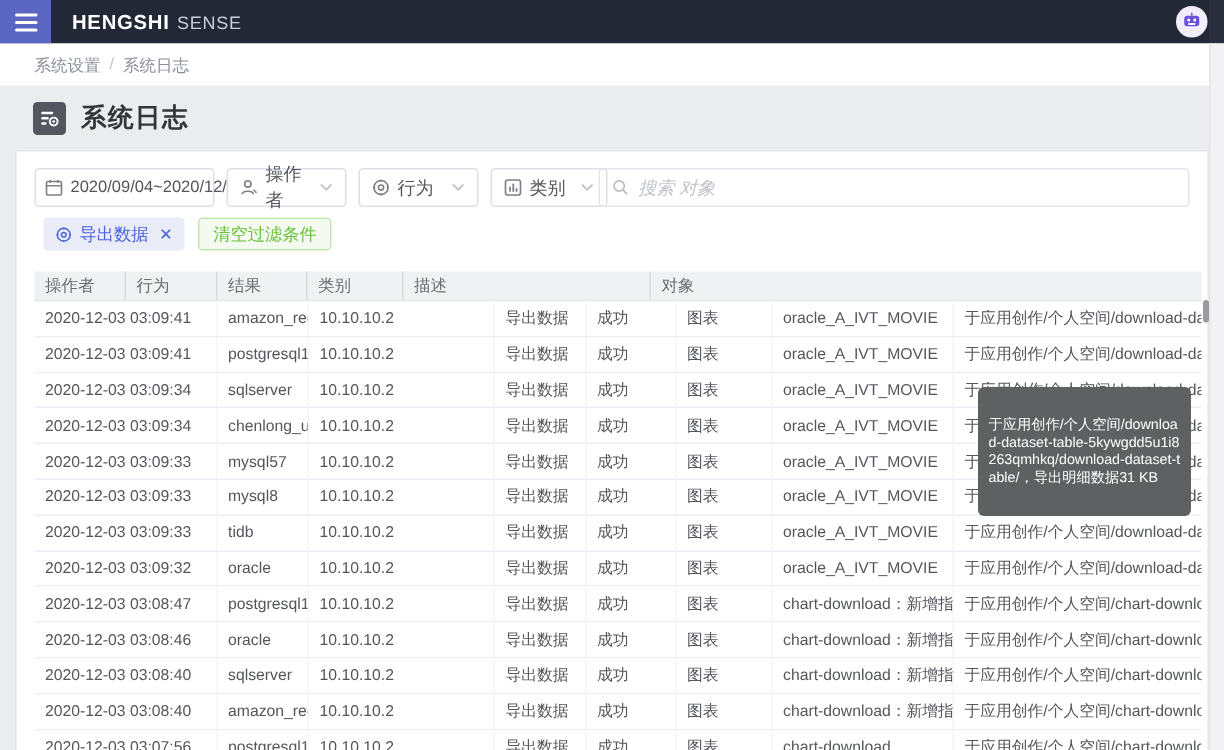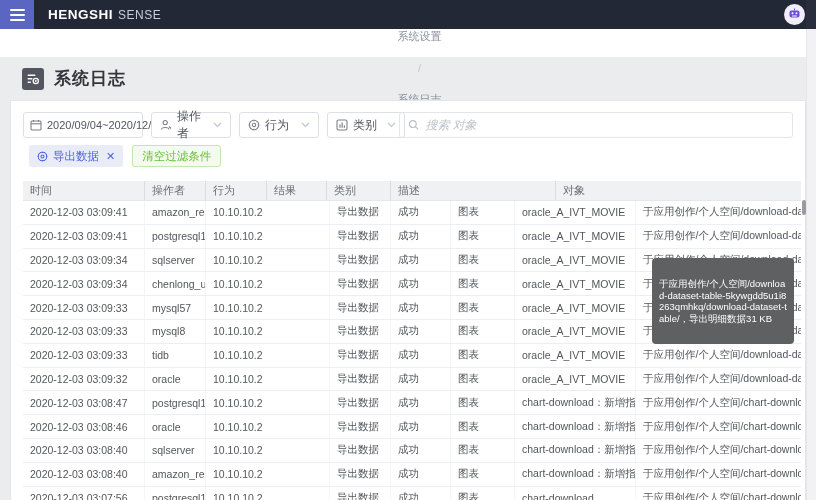--- a/index.html
+++ b/index.html
@@ -16,21 +16,21 @@
   
   .topbar{position:absolute;left:0;top:0;width:816px;height:29px;background:var(--header-bg);}
   .hamburger{position:absolute;left:0;top:0;width:34px;height:29px;background:var(--hamburger-bg);display:flex;flex-direction:column;justify-content:center;align-items:center;gap:3px;cursor:pointer;}
   .hamburger i{display:block;width:15px;height:2px;background:#fff;border-radius:1px;}
   .brand{position:absolute;left:48px;top:0;height:29px;display:flex;align-items:center;gap:5px;}
   .brand .b{color:#fff;font-weight:bold;font-size:13.5px;letter-spacing:.5px;}
   .brand .l{color:var(--brand-light);font-size:12px;letter-spacing:.5px;}
   .avatar{position:absolute;right:11px;top:4px;width:21px;height:21px;border-radius:50%;background:#f1edfb;display:flex;align-items:center;justify-content:center;cursor:pointer;}
   .sb-header{position:absolute;right:0;top:0;width:10px;height:29px;background:#2a2e3c;}
   
-  .crumbrow{position:absolute;left:0;top:29px;width:816px;height:28px;background:#fff;display:flex;align-items:center;padding-left:23px;font-size:11px;color:var(--text-muted);gap:18px;flex-direction:column;}
+  .crumbrow{position:absolute;left:0;top:29px;width:816px;height:28px;background:#fff;display:flex;align-items:center;padding-left:23px;font-size:11px;color:var(--text-muted);gap:6px;}
   .crumbrow .sep{color:#c3c6cc;}
   .crumb-link{cursor:pointer;}
   
   .titlerow{position:absolute;left:0;top:57px;width:816px;height:43px;display:flex;align-items:center;padding-left:22px;gap:10px;}
   .title-icon{width:22px;height:22px;border-radius:3px;background:var(--title-icon-bg);display:flex;align-items:center;justify-content:center;}
   .page-title{font-size:17px;font-weight:bold;color:#33353a;letter-spacing:1px;}
   
   .card{position:absolute;left:10px;top:100px;width:796px;height:400px;background:var(--card-bg);border:1px solid var(--card-border);border-bottom:none;}
   
   .filters{position:absolute;left:12px;top:11px;height:26px;display:flex;gap:8px;}
@@ -181,21 +181,20 @@
         <line x1="9.8" y1="6" x2="11.2" y2="6" stroke="#4c63d8" stroke-width="1.1"></line>
       </svg>
       <span>导出数据</span>
       <span class="x">✕</span>
     </div>
     <div class="clearbtn">清空过滤条件</div>
   </div>
 
   <div class="table">
     <div class="tr thead" id="thead">
-        <div class="th c0">时间</div>
         <div class="th c1">操作者</div>
         <div class="th c3">行为</div>
         <div class="th c4">结果</div>
         <div class="th c5">类别</div>
         <div class="th c7">描述</div>
         <div class="th c6">对象</div>
       </div>
     <div id="tbody">
         <div class="tr">
           <div class="td c0">2020-12-03 03:09:41</div>

